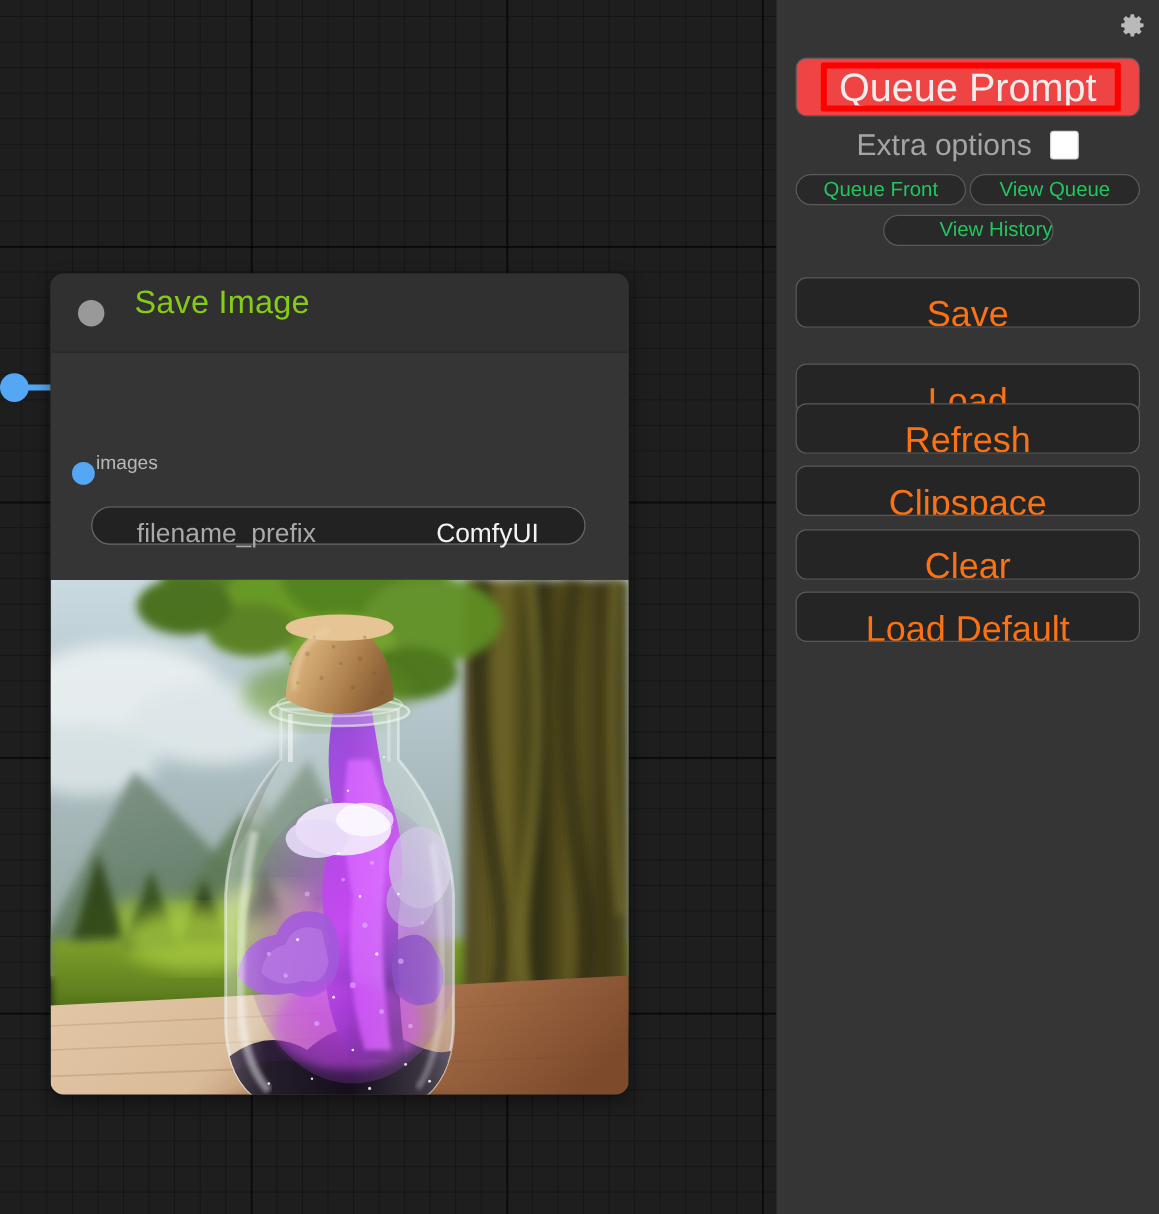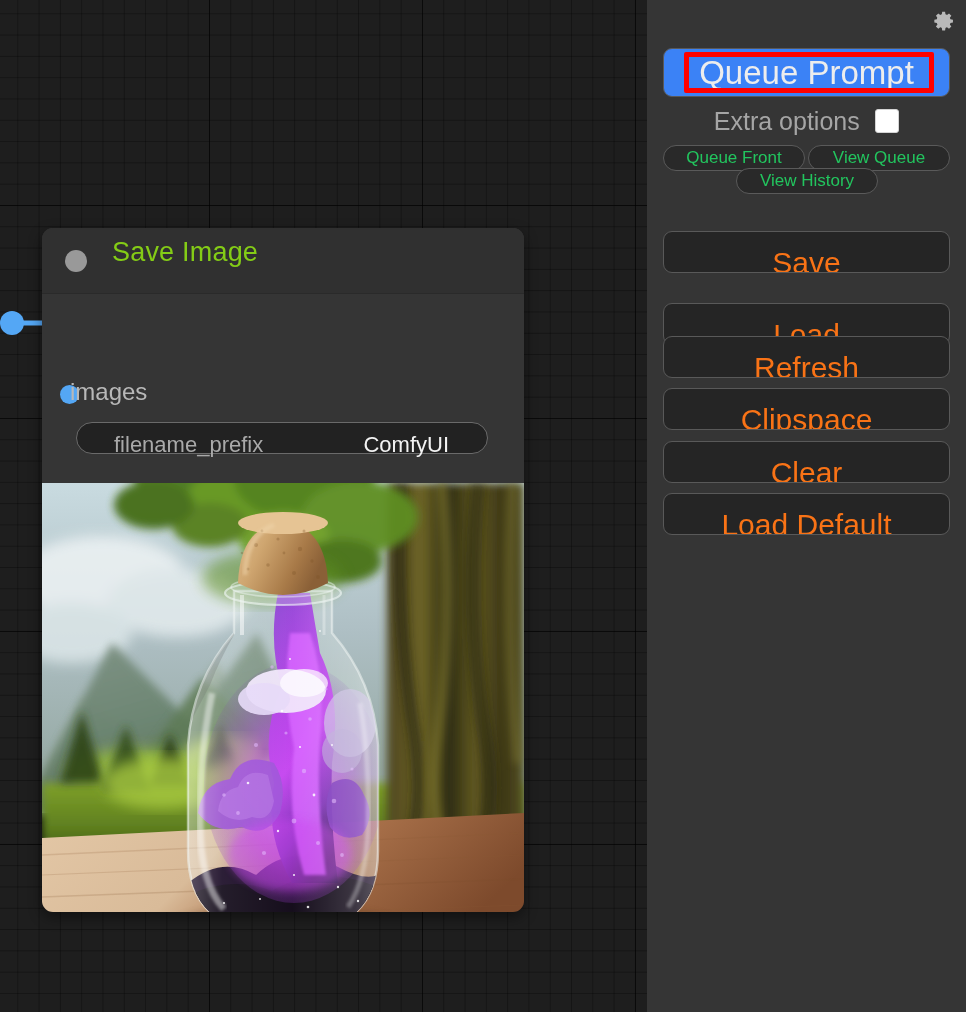--- a/index.html
+++ b/index.html
@@ -98,23 +98,23 @@
     position: absolute;
     left: 18px;
     top: 91px;
     width: 19px;
     height: 19px;
     border-radius: 50%;
     background: #54a7f5;
   }
   #input-slot-label {
     position: absolute;
-    left: 28px;
+    left: 38px;
     top: 84px;
-    font-size: 24px;
+    font-size: 16px;
     color: #b8b8b8;
   }
 
   #widget-filename {
     position: absolute;
     left: 34px;
     top: 128px;
     width: 412px;
     height: 32px;
     background: #222222;
@@ -208,21 +208,21 @@
     left: 16px;
     top: 48px;
     width: 287px;
     height: 49px;
   }
   #queue-prompt-btn {
     position: absolute;
     left: 0; top: 0;
     width: 287px;
     height: 49px;
-    background: #3b82f6;
+    background: #ef4444;
     border: 1.5px solid #595959;
     border-radius: 9px;
     box-sizing: border-box;
     color: #ededed;
     font-size: 33px;
     font-family: "Liberation Sans", sans-serif;
     line-height: 45px;
     text-align: center;
     padding: 0;
     cursor: pointer;
@@ -278,21 +278,21 @@
     font-size: 17px;
     font-family: "Liberation Sans", sans-serif;
     line-height: 22px;
     text-align: center;
     padding: 0;
     cursor: pointer;
     white-space: nowrap;
   }
   #btn-queue-front { left: 16px;  top: 145px; width: 142px; }
   #btn-view-queue  { left: 161px; top: 145px; width: 142px; }
-  #btn-view-history{ left: 89px;  top: 168px; width: 142px; }
+  #btn-view-history{ left: 89px;  top: 179px; width: 142px; text-align: right; }
 
   #btn-save        { top: 231px; }
   #btn-load        { top: 266px; margin-top: 37px; }
   #btn-refresh     { top: 336px; }
   #btn-clipspace   { top: 388px; }
   #btn-clear       { top: 441px; }
   #btn-load-default{ top: 493px; }
 </style>
 </head>
 <body>

